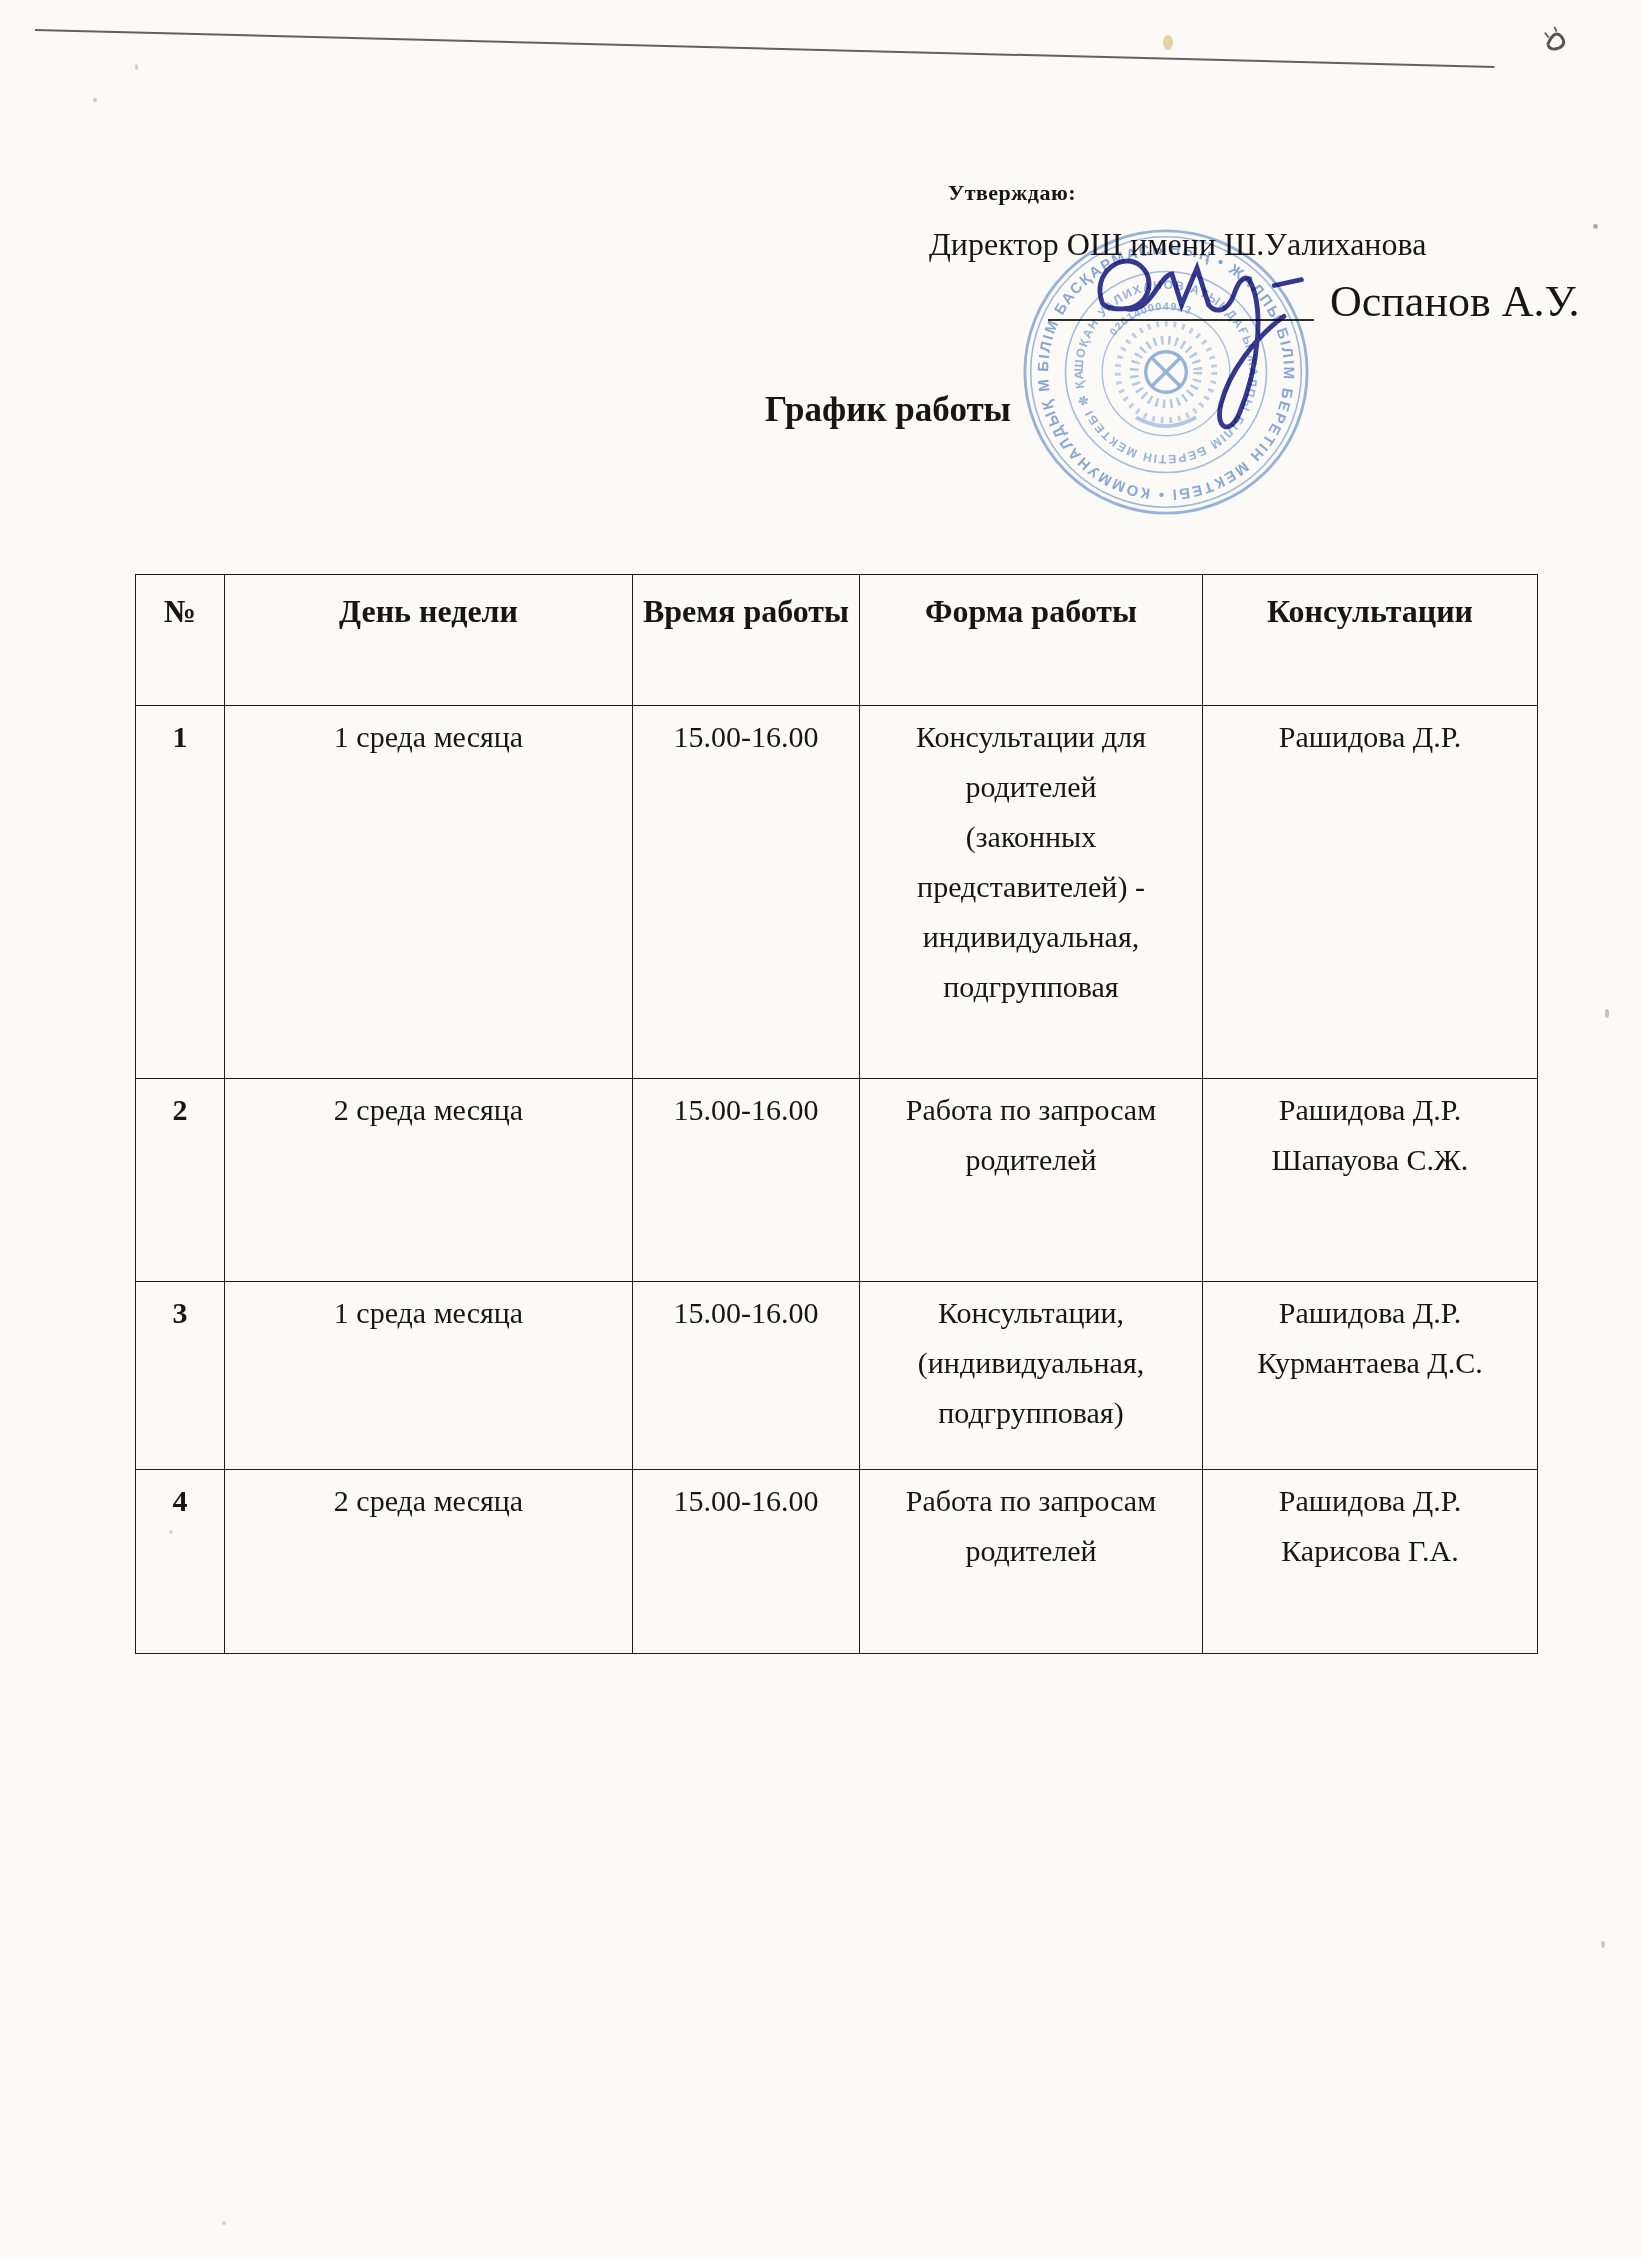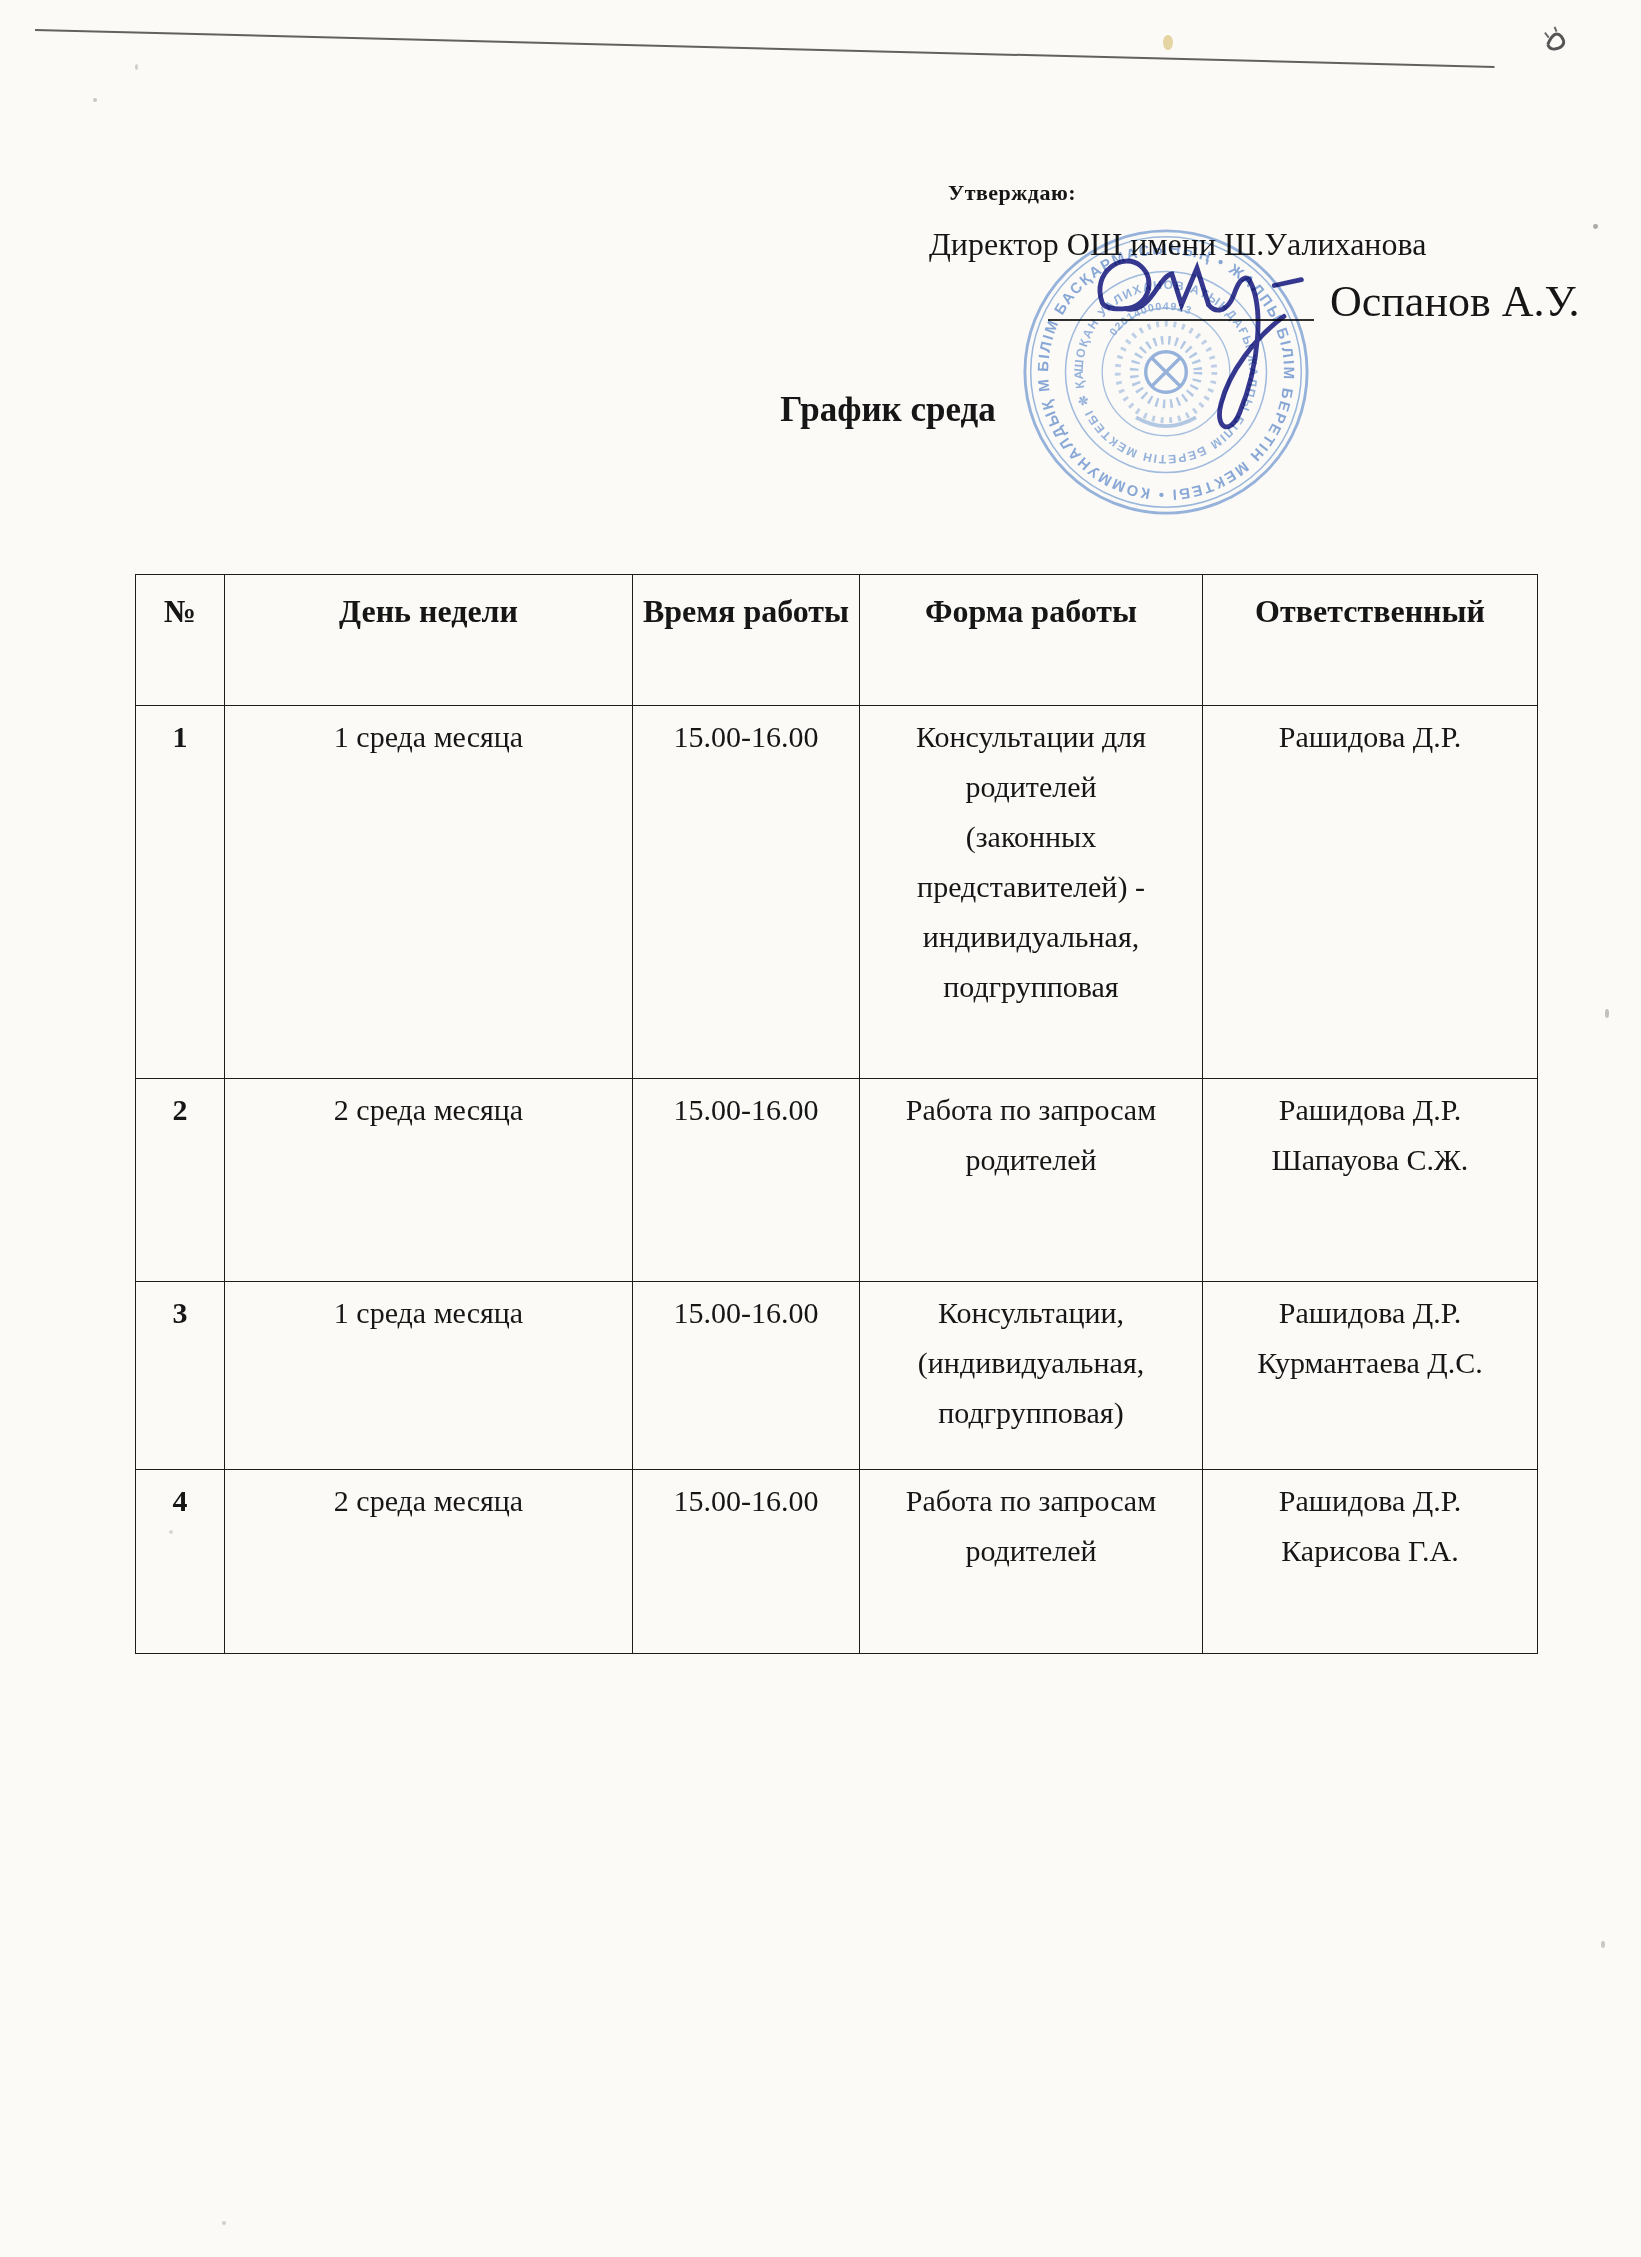--- a/index.html
+++ b/index.html
@@ -83,21 +83,21 @@
 
   <div class="speck" style="left:222px;top:2221px;width:3.9px;height:3.9px;opacity:.3;"></div>
   <div class="speck" style="left:169px;top:1530px;width:3.9px;height:3.9px;opacity:.25;"></div>
 
   <div class="approve-1">Утверждаю:</div>
   <div class="approve-2">Директор ОШ имени Ш.Уалиханова</div>
   <div class="sig-underline"></div>
   <div class="approve-3">Оспанов А.У.</div>
 
   <div class="title-block">
-    <div>График среда</div>
+    <div>График работы</div>
   </div>
 
   <svg class="stamp" viewBox="0 0 298 298">
     <g fill="none" stroke="#7ba2da">
       <circle cx="149" cy="149" r="146" stroke-width="3" opacity="0.85"></circle>
       <circle cx="149" cy="149" r="140" stroke-width="1.6" opacity="0.8"></circle>
       <circle cx="149" cy="149" r="104" stroke-width="1.6" opacity="0.75"></circle>
       <circle cx="149" cy="149" r="66" stroke-width="1.4" opacity="0.7"></circle>
 
       <circle cx="149" cy="149" r="21" stroke-width="3.5" opacity="0.85"></circle>
@@ -139,21 +139,21 @@
         <col style="width:227px">
       <col style="width:343px">
         <col style="width:335px">
     </colgroup>
     <tbody>
         <tr class="r-head">
       <th>№</th>
       <th>День недели</th>
       <th class="h-time">Время работы</th>
       <th>Форма работы</th>
-      <th>Ответственный</th>
+      <th>Консультации</th>
     </tr>
     <tr class="r1">
       <td class="c-num">1</td>
       <td>1 среда месяца</td>
       <td>15.00-16.00</td>
       <td class="c-form">
         <div class="line">Консультации для</div>
         <div class="line">родителей</div>
         <div class="line">(законных</div>
         <div class="line">представителей) -</div>

